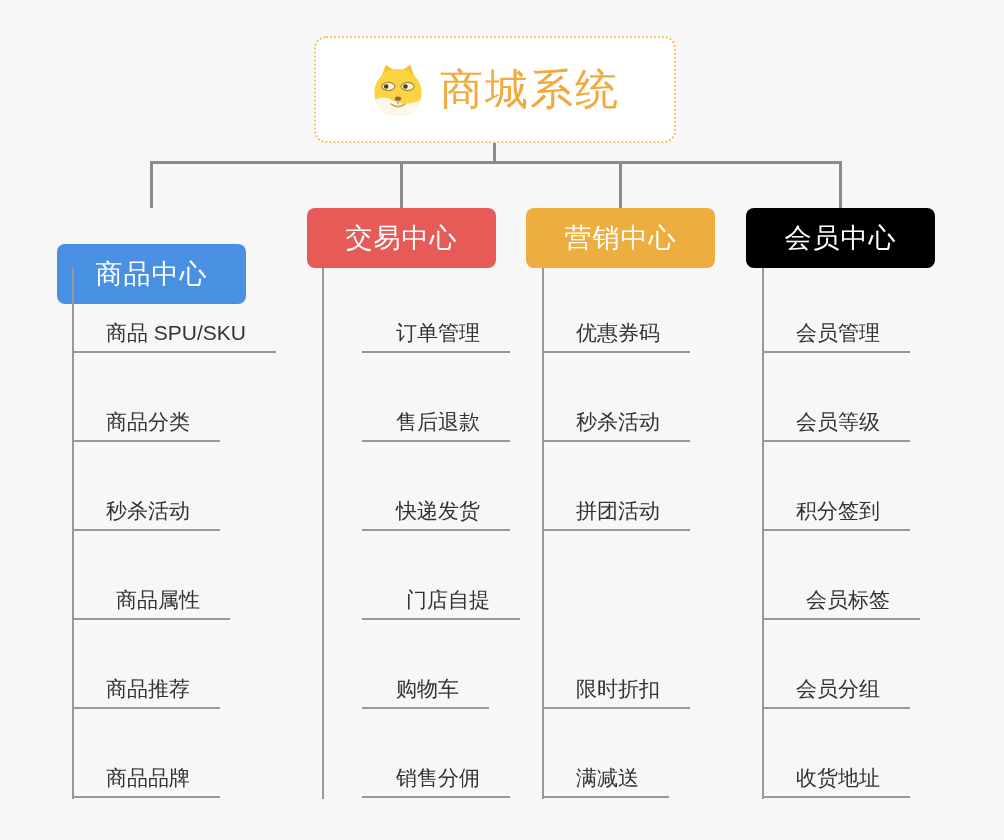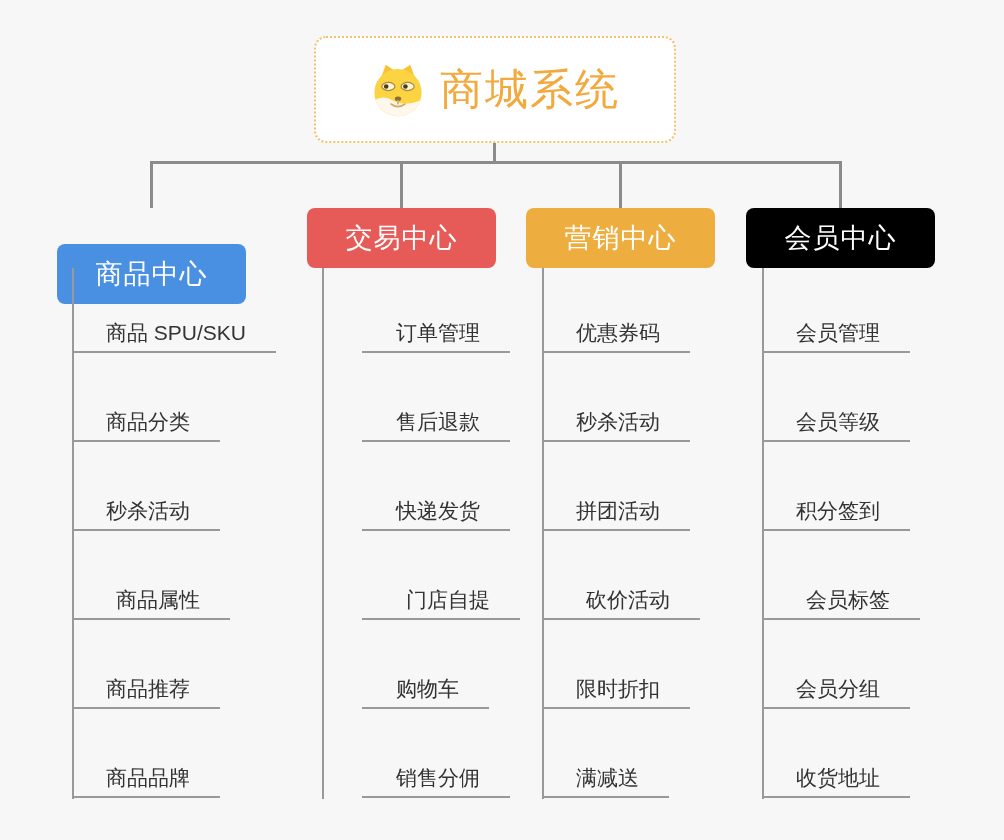--- a/index.html
+++ b/index.html
@@ -115,21 +115,20 @@
   <div class="leaf c1 r0">订单管理</div>
   <div class="leaf c1 r1">售后退款</div>
   <div class="leaf c1 r2">快递发货</div>
   <div class="leaf c1 r3">门店自提</div>
   <div class="leaf c1 r4">购物车</div>
   <div class="leaf c1 r5">销售分佣</div>
 
   <div class="leaf c2 r0">优惠券码</div>
   <div class="leaf c2 r1">秒杀活动</div>
   <div class="leaf c2 r2">拼团活动</div>
-  <div class="leaf c2 r3">砍价活动</div>
   <div class="leaf c2 r4">限时折扣</div>
   <div class="leaf c2 r5">满减送</div>
 
   <div class="leaf c3 r0">会员管理</div>
   <div class="leaf c3 r1">会员等级</div>
   <div class="leaf c3 r2">积分签到</div>
   <div class="leaf c3 r3">会员标签</div>
   <div class="leaf c3 r5">收货地址</div>
   <div class="leaf c3 r4">会员分组</div>
 

